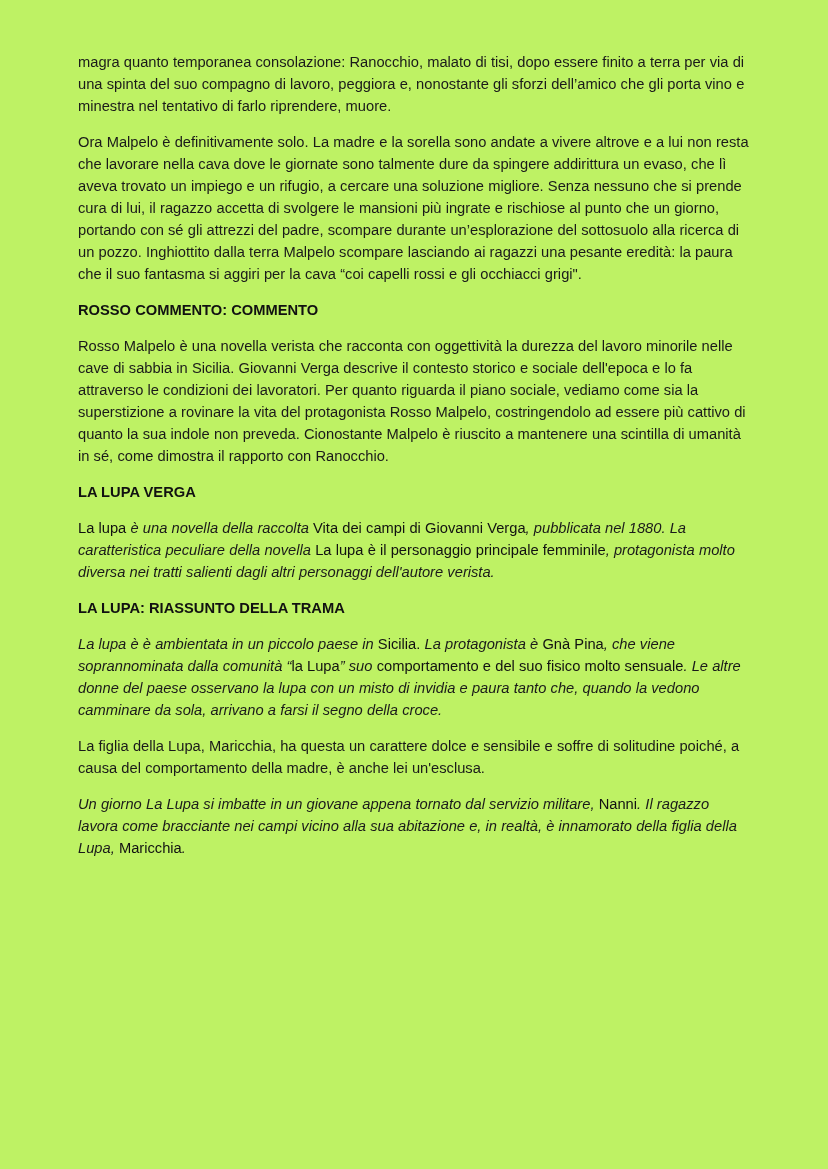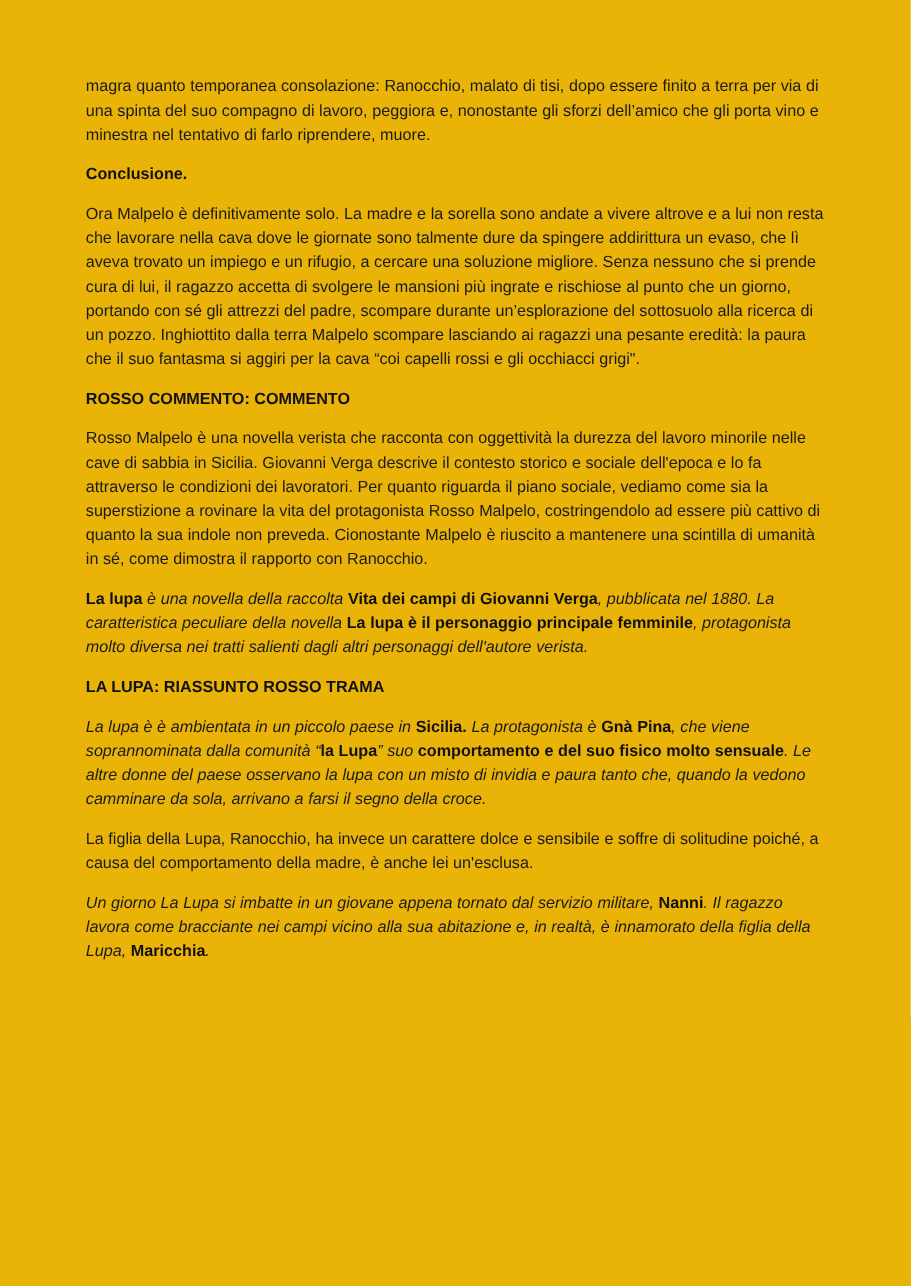--- a/index.html
+++ b/index.html
@@ -11,23 +11,23 @@
     width: 828px;
     height: 1169px;
     font-family: "Liberation Sans", sans-serif;
     color: #1a1a1a;
     -webkit-font-smoothing: antialiased;
   }
   .page {
     position: relative;
     width: 828px;
     height: 1169px;
-    background: #eab308;
+    background: #bef264;
     box-sizing: border-box;
-    padding: 68px 78px 0 78px;
+    padding: 51px 78px 0 78px;
   }
   .doc-body {
     width: 672px;
   }
   p.para {
     margin: 0 0 14px 0;
     font-size: 14.7px;
     line-height: 22px;
     color: #1a1a1a;
     text-align: left;
@@ -40,50 +40,50 @@
     font-weight: bold;
     color: #111111;
   }
   .gap-before {
     margin-top: 36px;
   }
   .gap-before-para {
     margin-top: 34px;
   }
   b, strong {
-    font-weight: bold;
+    font-weight: normal;
     color: #111111;
   }
   span[data-name="text-run"] {
     white-space: pre-wrap;
     font-style: italic;
   }
 </style>
 </head>
 <body>
 
 <div class="page" data-name="document-page">
   <div class="doc-body" data-name="document-body">
 
     <p class="para" data-name="paragraph-ranocchio">magra quanto temporanea consolazione: Ranocchio, malato di tisi, dopo essere finito a terra per via di una spinta del suo compagno di lavoro, peggiora e, nonostante gli sforzi dell’amico che gli porta vino e minestra nel tentativo di farlo riprendere, muore.</p>
 
-    <h2 class="heading" data-name="heading-conclusione">Conclusione.</h2>
 
     <p class="para" data-name="paragraph-conclusione">Ora Malpelo è definitivamente solo. La madre e la sorella sono andate a vivere altrove e a lui non resta che lavorare nella cava dove le giornate sono talmente dure da spingere addirittura un evaso, che lì aveva trovato un impiego e un rifugio, a cercare una soluzione migliore. Senza nessuno che si prende cura di lui, il ragazzo accetta di svolgere le mansioni più ingrate e rischiose al punto che un giorno, portando con sé gli attrezzi del padre, scompare durante un’esplorazione del sottosuolo alla ricerca di un pozzo. Inghiottito dalla terra Malpelo scompare lasciando ai ragazzi una pesante eredità: la paura che il suo fantasma si aggiri per la cava “coi capelli rossi e gli occhiacci grigi".</p>
 
     <h2 class="heading" data-name="heading-rosso-malpelo-commento">ROSSO COMMENTO: COMMENTO</h2>
 
     <p class="para" data-name="paragraph-commento">Rosso Malpelo è una novella verista che racconta con oggettività la durezza del lavoro minorile nelle cave di sabbia in Sicilia. Giovanni Verga descrive il  contesto storico e sociale dell'epoca e lo fa attraverso le condizioni dei lavoratori. Per quanto riguarda il piano sociale, vediamo come sia la superstizione a rovinare la vita del protagonista Rosso Malpelo, costringendolo ad essere più cattivo di quanto la sua indole non preveda. Cionostante Malpelo è riuscito a mantenere una scintilla di umanità in sé, come dimostra il rapporto con Ranocchio.</p>
 
 
+    <h2 class="heading gap-before" data-name="heading-la-lupa-verga">LA LUPA VERGA</h2>
 
     <p class="para" data-name="paragraph-la-lupa-intro"><b data-name="text-run">La lupa</b><span data-name="text-run"> è una novella della raccolta </span><b data-name="text-run">Vita dei campi di Giovanni Verga</b><span data-name="text-run">, pubblicata nel 1880. La caratteristica peculiare della novella </span><b data-name="text-run">La lupa è il personaggio principale femminile</b><span data-name="text-run">, protagonista molto diversa nei tratti salienti dagli altri personaggi dell'autore verista.</span></p>
 
-    <h2 class="heading" data-name="heading-la-lupa-riassunto">LA LUPA: RIASSUNTO ROSSO TRAMA</h2>
+    <h2 class="heading" data-name="heading-la-lupa-riassunto">LA LUPA: RIASSUNTO DELLA TRAMA</h2>
 
     <p class="para gap-before-para" data-name="paragraph-trama-1"><span data-name="text-run">La lupa è è ambientata in un piccolo paese in </span><b data-name="text-run">Sicilia.</b><span data-name="text-run"> La protagonista è </span><b data-name="text-run">Gnà Pina</b><span data-name="text-run">, che viene soprannominata dalla comunità “</span><b data-name="text-run">la Lupa</b><span data-name="text-run">” suo </span><b data-name="text-run">comportamento e del suo fisico molto sensuale</b><span data-name="text-run">. Le altre donne del paese osservano la lupa con un misto di invidia e paura tanto che, quando la vedono camminare da sola, arrivano a farsi il segno della croce.</span></p>
 
-    <p class="para" data-name="paragraph-trama-2">La figlia della Lupa, Ranocchio, ha invece un carattere dolce e sensibile e soffre di solitudine poiché, a causa del comportamento della madre, è anche lei un'esclusa.</p>
+    <p class="para" data-name="paragraph-trama-2">La figlia della Lupa, Maricchia, ha questa un carattere dolce e sensibile e soffre di solitudine poiché, a causa del comportamento della madre, è anche lei un'esclusa.</p>
 
     <p class="para" data-name="paragraph-trama-3"><span data-name="text-run">Un giorno La Lupa si imbatte in un giovane appena tornato dal servizio militare, </span><b data-name="text-run">Nanni</b><span data-name="text-run">. Il ragazzo lavora come bracciante nei campi vicino alla sua abitazione e, in realtà, è innamorato della figlia della Lupa, </span><b data-name="text-run">Maricchia</b><span data-name="text-run">.</span></p>
 
   </div>
 </div>
 
 </body></html>

